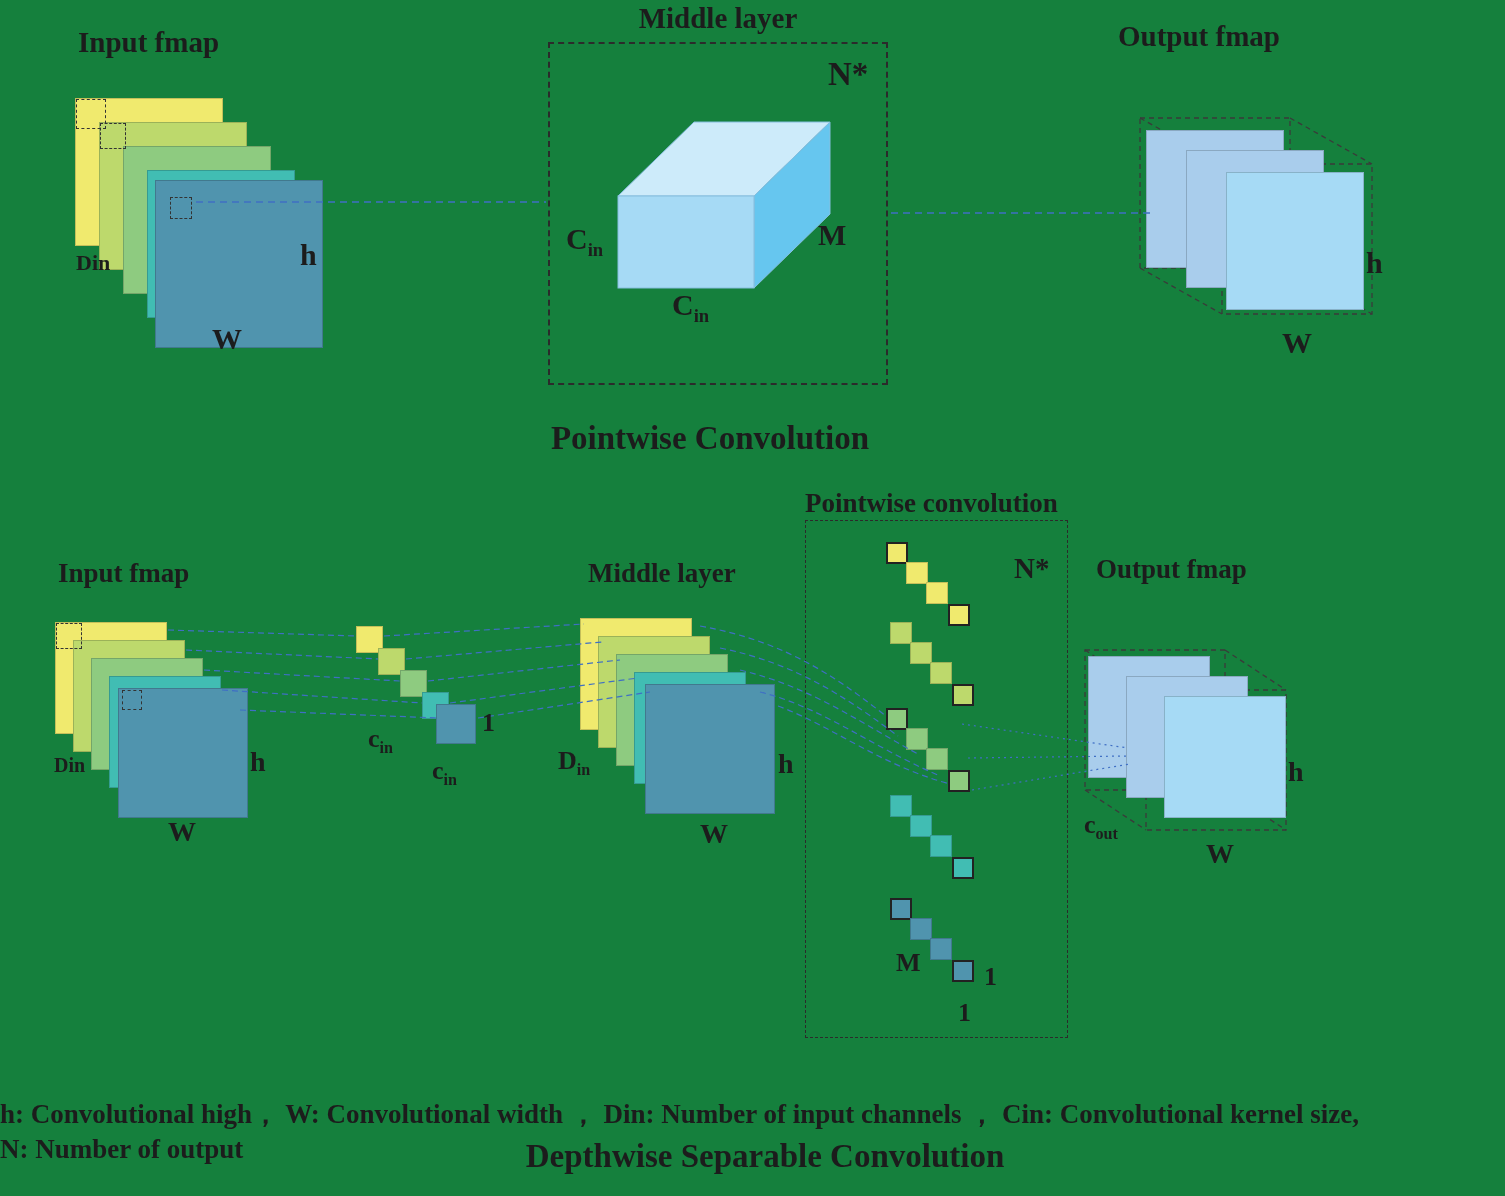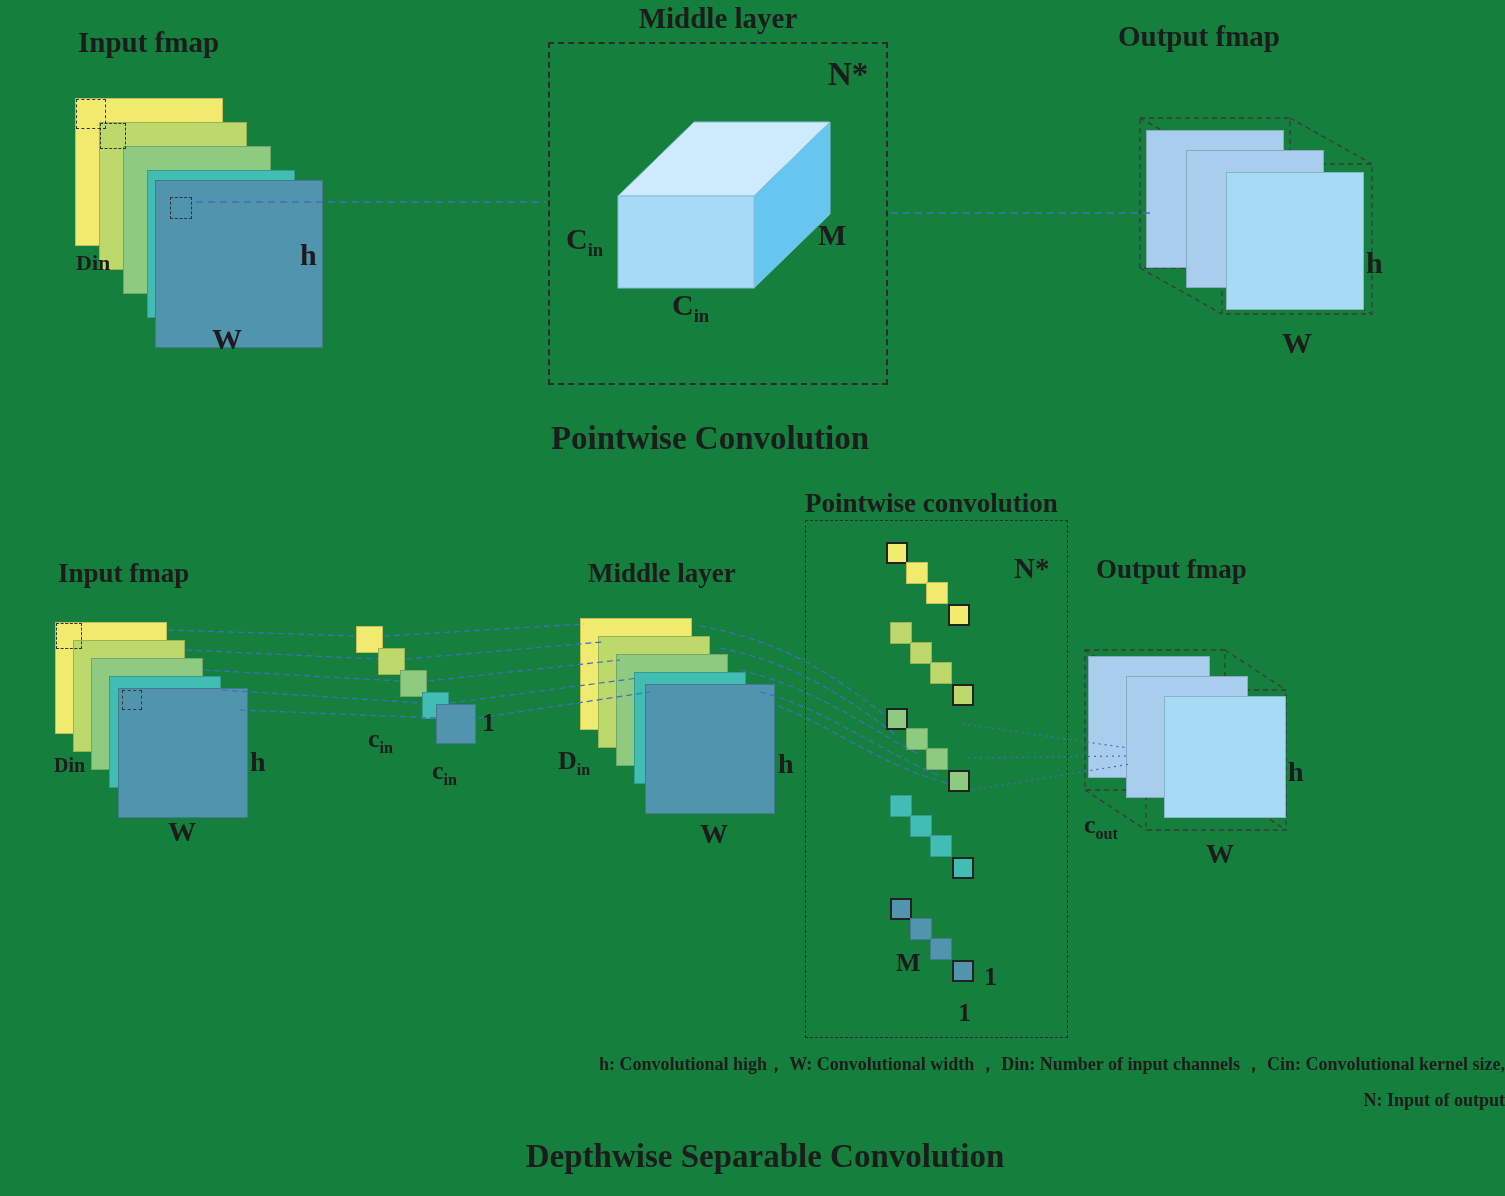--- a/index.html
+++ b/index.html
@@ -11,21 +11,21 @@
   .bd{border:2px solid #222 !important;}
   .kernel{position:absolute;box-sizing:border-box;border:1px dashed #333;background:transparent;z-index:4;}
   .dashedbox{position:absolute;box-sizing:border-box;border:2px dashed #2b2b2b;background:transparent;z-index:2;}
   #line-layer{z-index:3;}
   .lbl{position:absolute;font-weight:700;z-index:5;white-space:nowrap;}
   .section-label{font-size:29px;}
   .title{font-size:33px;text-align:center;}
   .math-lg{font-size:30px;}
   .math-md{font-size:26px;}
   .math-sm{font-size:22px;}
-  .legend{font-size:18px;text-align:right;width:100%;}
+  .legend{font-size:27px;text-align:left;width:100%;margin-top:44px;}
   sub{font-size:0.62em;}
 </style>
 </head>
 <body>
 
 <div id="canvas">
 
   <svg id="back-layer" class="layer">
 
     <g>
@@ -151,21 +151,21 @@
 
   <div class="lbl section-label" style="left:1096px;top:554px;font-size:27px;">Output fmap</div>
   <div class="sq" style="left: 1088px; top: 656px; width: 122px; height: 122px; background: rgb(169, 205, 236);"></div>
   <div class="sq" style="left: 1126px; top: 676px; width: 122px; height: 122px; background: rgb(169, 205, 236);"></div>
   <div class="sq" style="left: 1164px; top: 696px; width: 122px; height: 122px; background: rgb(166, 218, 245);"></div>
   <div class="lbl math-md" style="left:1288px;top:756px;font-size:28px;">h</div>
   <div class="lbl math-md" style="left:1206px;top:838px;font-size:28px;">W</div>
   <div class="lbl math-md" style="left:1084px;top:810px;"><span>c</span><sub>out</sub></div>
 
   <div class="lbl legend" style="left:0px;top:1052px;">h:  Convolutional high， W: Convolutional width ，  Din: Number of input channels ，  Cin: Convolutional kernel size,</div>
-  <div class="lbl legend" style="left:0px;top:1090px;">N: Input of output</div>
+  <div class="lbl legend" style="left:0px;top:1090px;">N: Number of output</div>
   <div class="lbl title" style="left:0px;top:1138px;width:1530px;">Depthwise Separable Convolution</div>
 
   <svg id="line-layer" class="layer">
     <g stroke="#3f6fc4" stroke-width="1.4" fill="none">
       <line x1="196" y1="202" x2="546" y2="202" stroke-dasharray="7 5"></line>
       <line x1="891" y1="213" x2="1150" y2="213" stroke-dasharray="7 5"></line>
     </g>
     <g stroke="#3f6fc4" stroke-width="1.2" fill="none" stroke-dasharray="6 4">
       <line x1="168" y1="630" x2="356" y2="636"></line>
       <line x1="186" y1="650" x2="378" y2="659"></line>

